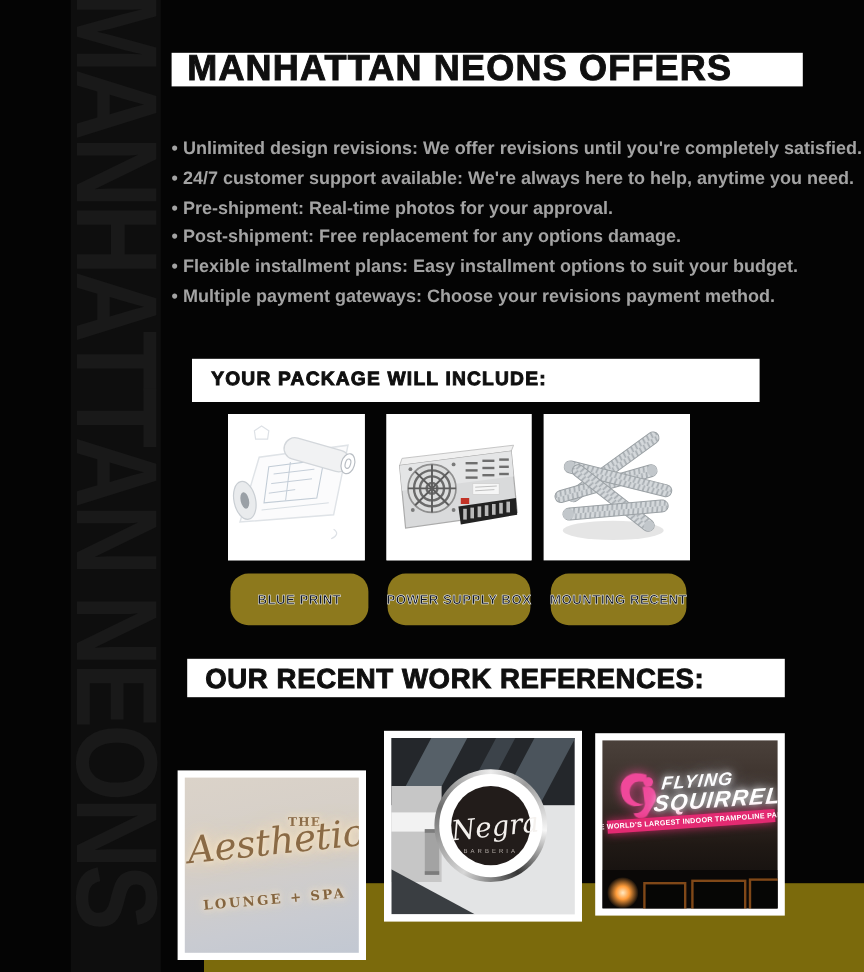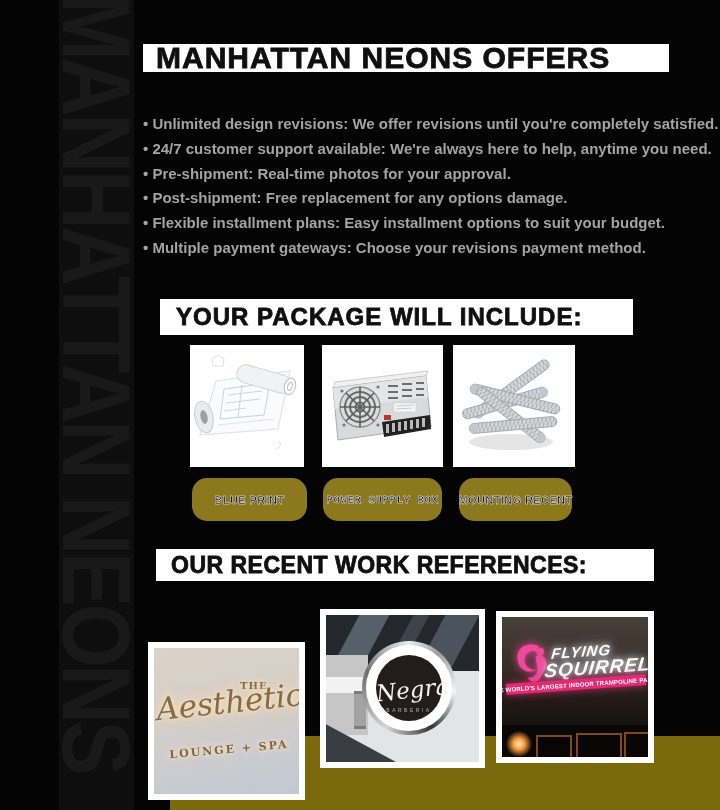--- a/index.html
+++ b/index.html
@@ -13,21 +13,21 @@
       font-size:96px;font-weight:bold;letter-spacing:-4px;color:#191919;
       transform:rotate(90deg) scaleX(0.86);transform-origin:0 0;z-index:1;}
 
   
   .gold-block{left:170px;top:736px;width:550px;height:74px;z-index:1;}
 
   
   .banner{background:#ffffff;color:#0f0f0f;font-weight:bold;display:flex;align-items:center;
           z-index:2;-webkit-text-stroke:0.8px #0f0f0f;white-space:nowrap;}
   .banner1{left:143px;top:44px;width:513px;height:28px;font-size:30px;letter-spacing:1px;padding-left:13px;}
-  .banner2{left:160px;top:299px;width:457px;height:36px;font-size:24px;letter-spacing:1px;padding-left:16px;}
+  .banner2{left:160px;top:299px;width:457px;height:36px;font-size:16px;letter-spacing:1px;padding-left:16px;}
   .banner3{left:156px;top:549px;width:483px;height:32px;font-size:23px;letter-spacing:0.5px;padding-left:15px;}
 
   
   .offers{left:143px;top:112px;width:540px;z-index:2;color:#a3a3a3;font-size:15px;font-weight:bold;}
   .offers div{line-height:24.8px;white-space:nowrap;}
 
   
   .pcard{top:345px;height:122px;background:#ffffff;z-index:2;}
   .pcard svg{display:block;width:100%;height:100%;}
   .pill{top:478px;height:43px;border-radius:15px;color:#0f172a;font-size:11px;font-weight:bold;
@@ -219,21 +219,21 @@
         <rect x="-44" y="-5" width="88" height="10" rx="5" fill="url(#thr)" stroke="#9aa0a4" stroke-width="0.8"></rect>
         <rect x="-44" y="-4.5" width="9" height="9" rx="4" fill="#c2c7cb"></rect>
       </g>
     </g>
   </svg>
 </div>
 
 <div class="abs pill" style="left:192px;width:115px;background:#8d791d;">
   <span>BLUE PRINT</span>
 </div>
-<div class="abs pill" style="left:323px;width:119px;background:#8d791d;font-family:Liberation Mono, monospace;">
+<div class="abs pill" style="left:323px;width:119px;background:#8d791d;">
   <span>POWER SUPPLY BOX</span>
 </div>
 <div class="abs pill" style="left:459px;width:113px;background:#8d791d;">
   <span>MOUNTING RECENT</span>
 </div>
 
 <div class="abs banner banner3">
   <span class="txt">OUR RECENT WORK REFERENCES:</span>
 </div>
 

